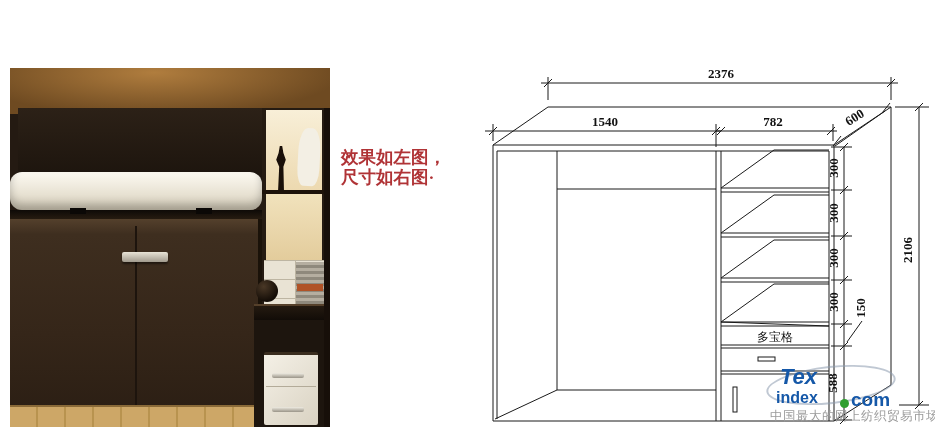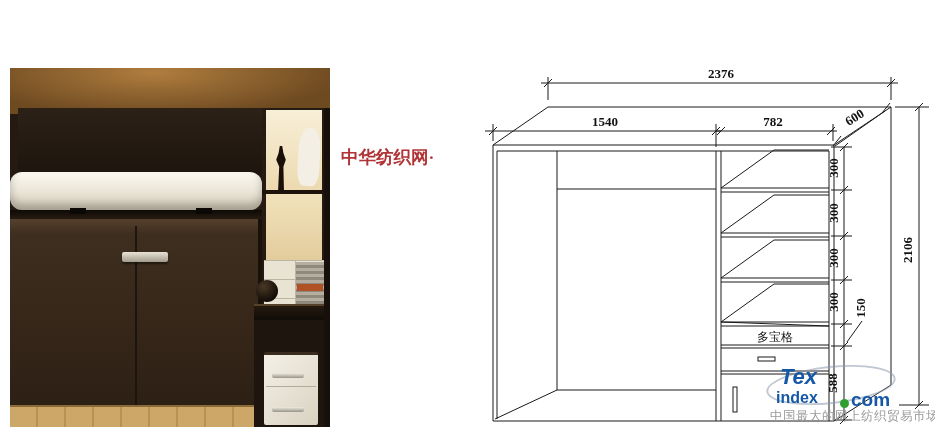--- a/index.html
+++ b/index.html
@@ -113,21 +113,22 @@
       <div class="abs filecab">
         <div class="abs fc-handle" style="left:8px;top:18px;"></div>
         <div class="abs fc-handle" style="left:8px;top:52px;"></div>
       </div>
       <div class="abs drawer-split" style="left:4px;top:278px;width:50px;"></div>
       <div class="abs redge"></div>
     </div>
   </div>
 
   <div id="annotation" class="abs">
-    <div>中华纺织网·</div>
+    <div>效果如左图，</div>
+    <div>尺寸如右图·</div>
   </div>
 
   <div id="diagram" class="abs">
     <svg width="475" height="367" viewBox="460 60 475 367" xmlns="http://www.w3.org/2000/svg">
       <g stroke="#1a1a1a" stroke-width="1" fill="none">
 
         <line x1="482" y1="145" x2="823" y2="145"></line>
         <line x1="486" y1="151" x2="818" y2="151"></line>
         <line x1="482" y1="145" x2="482" y2="421"></line>
         <line x1="486" y1="151" x2="486" y2="419"></line>

